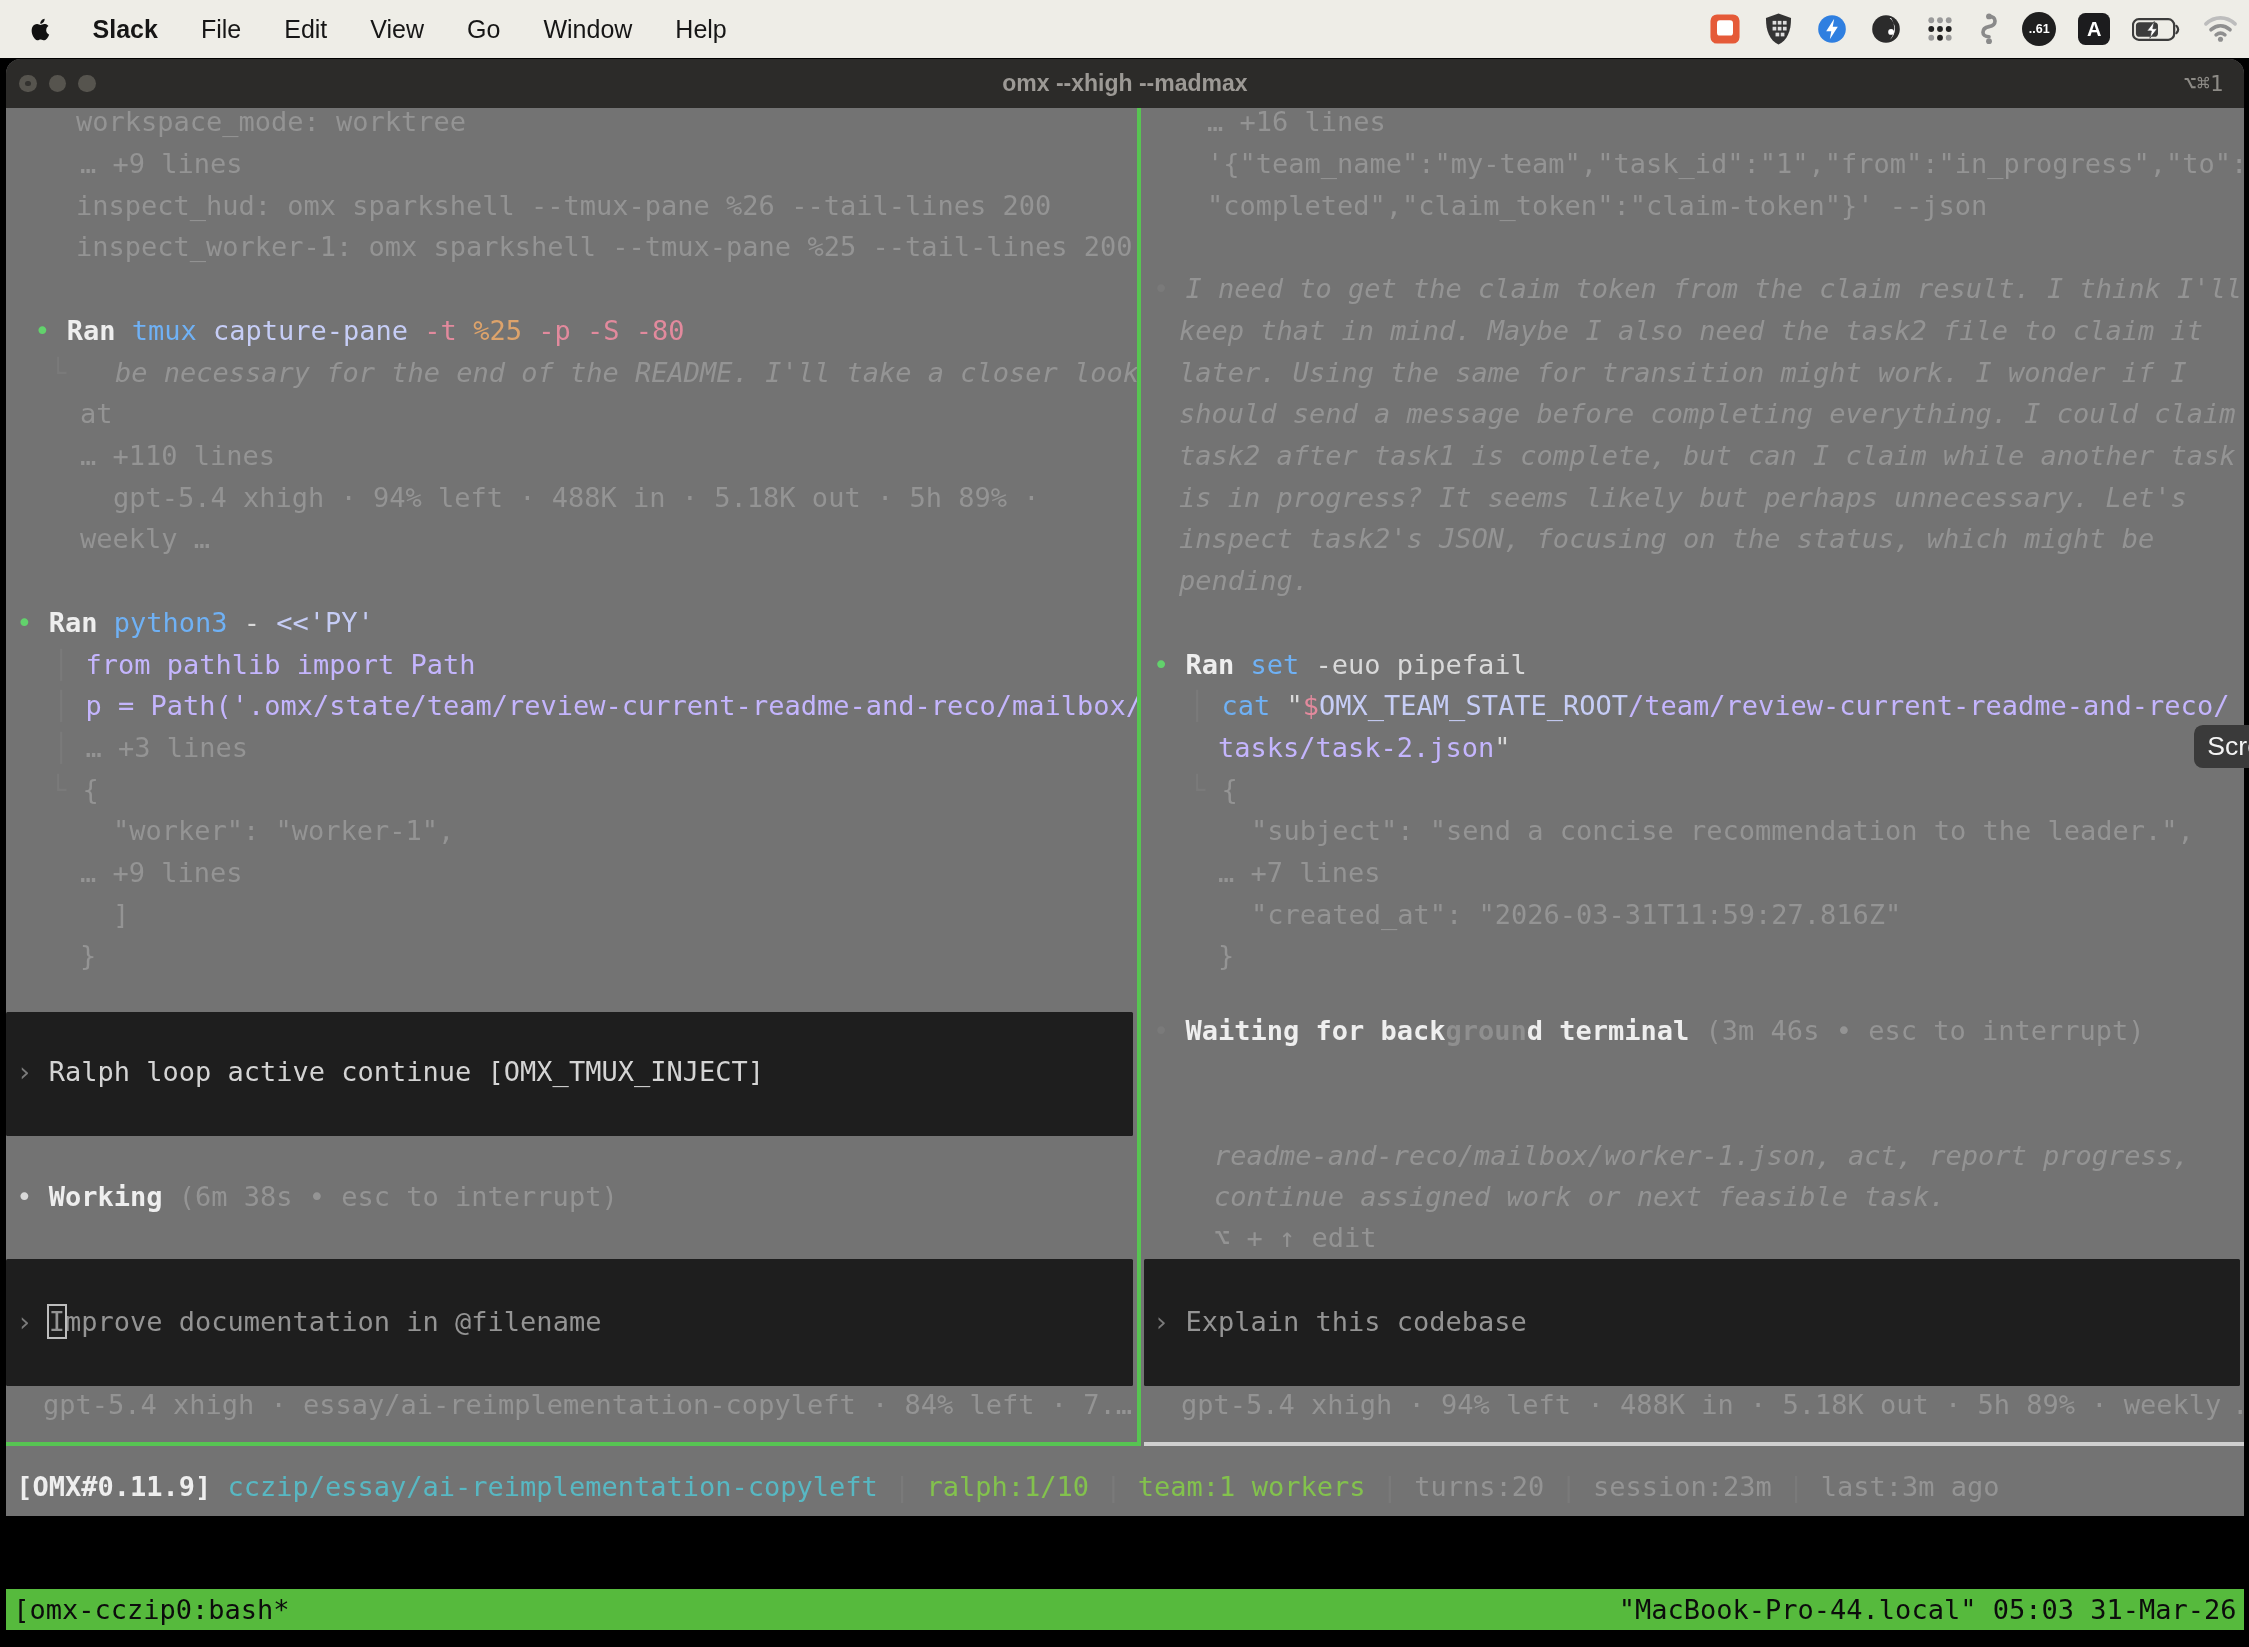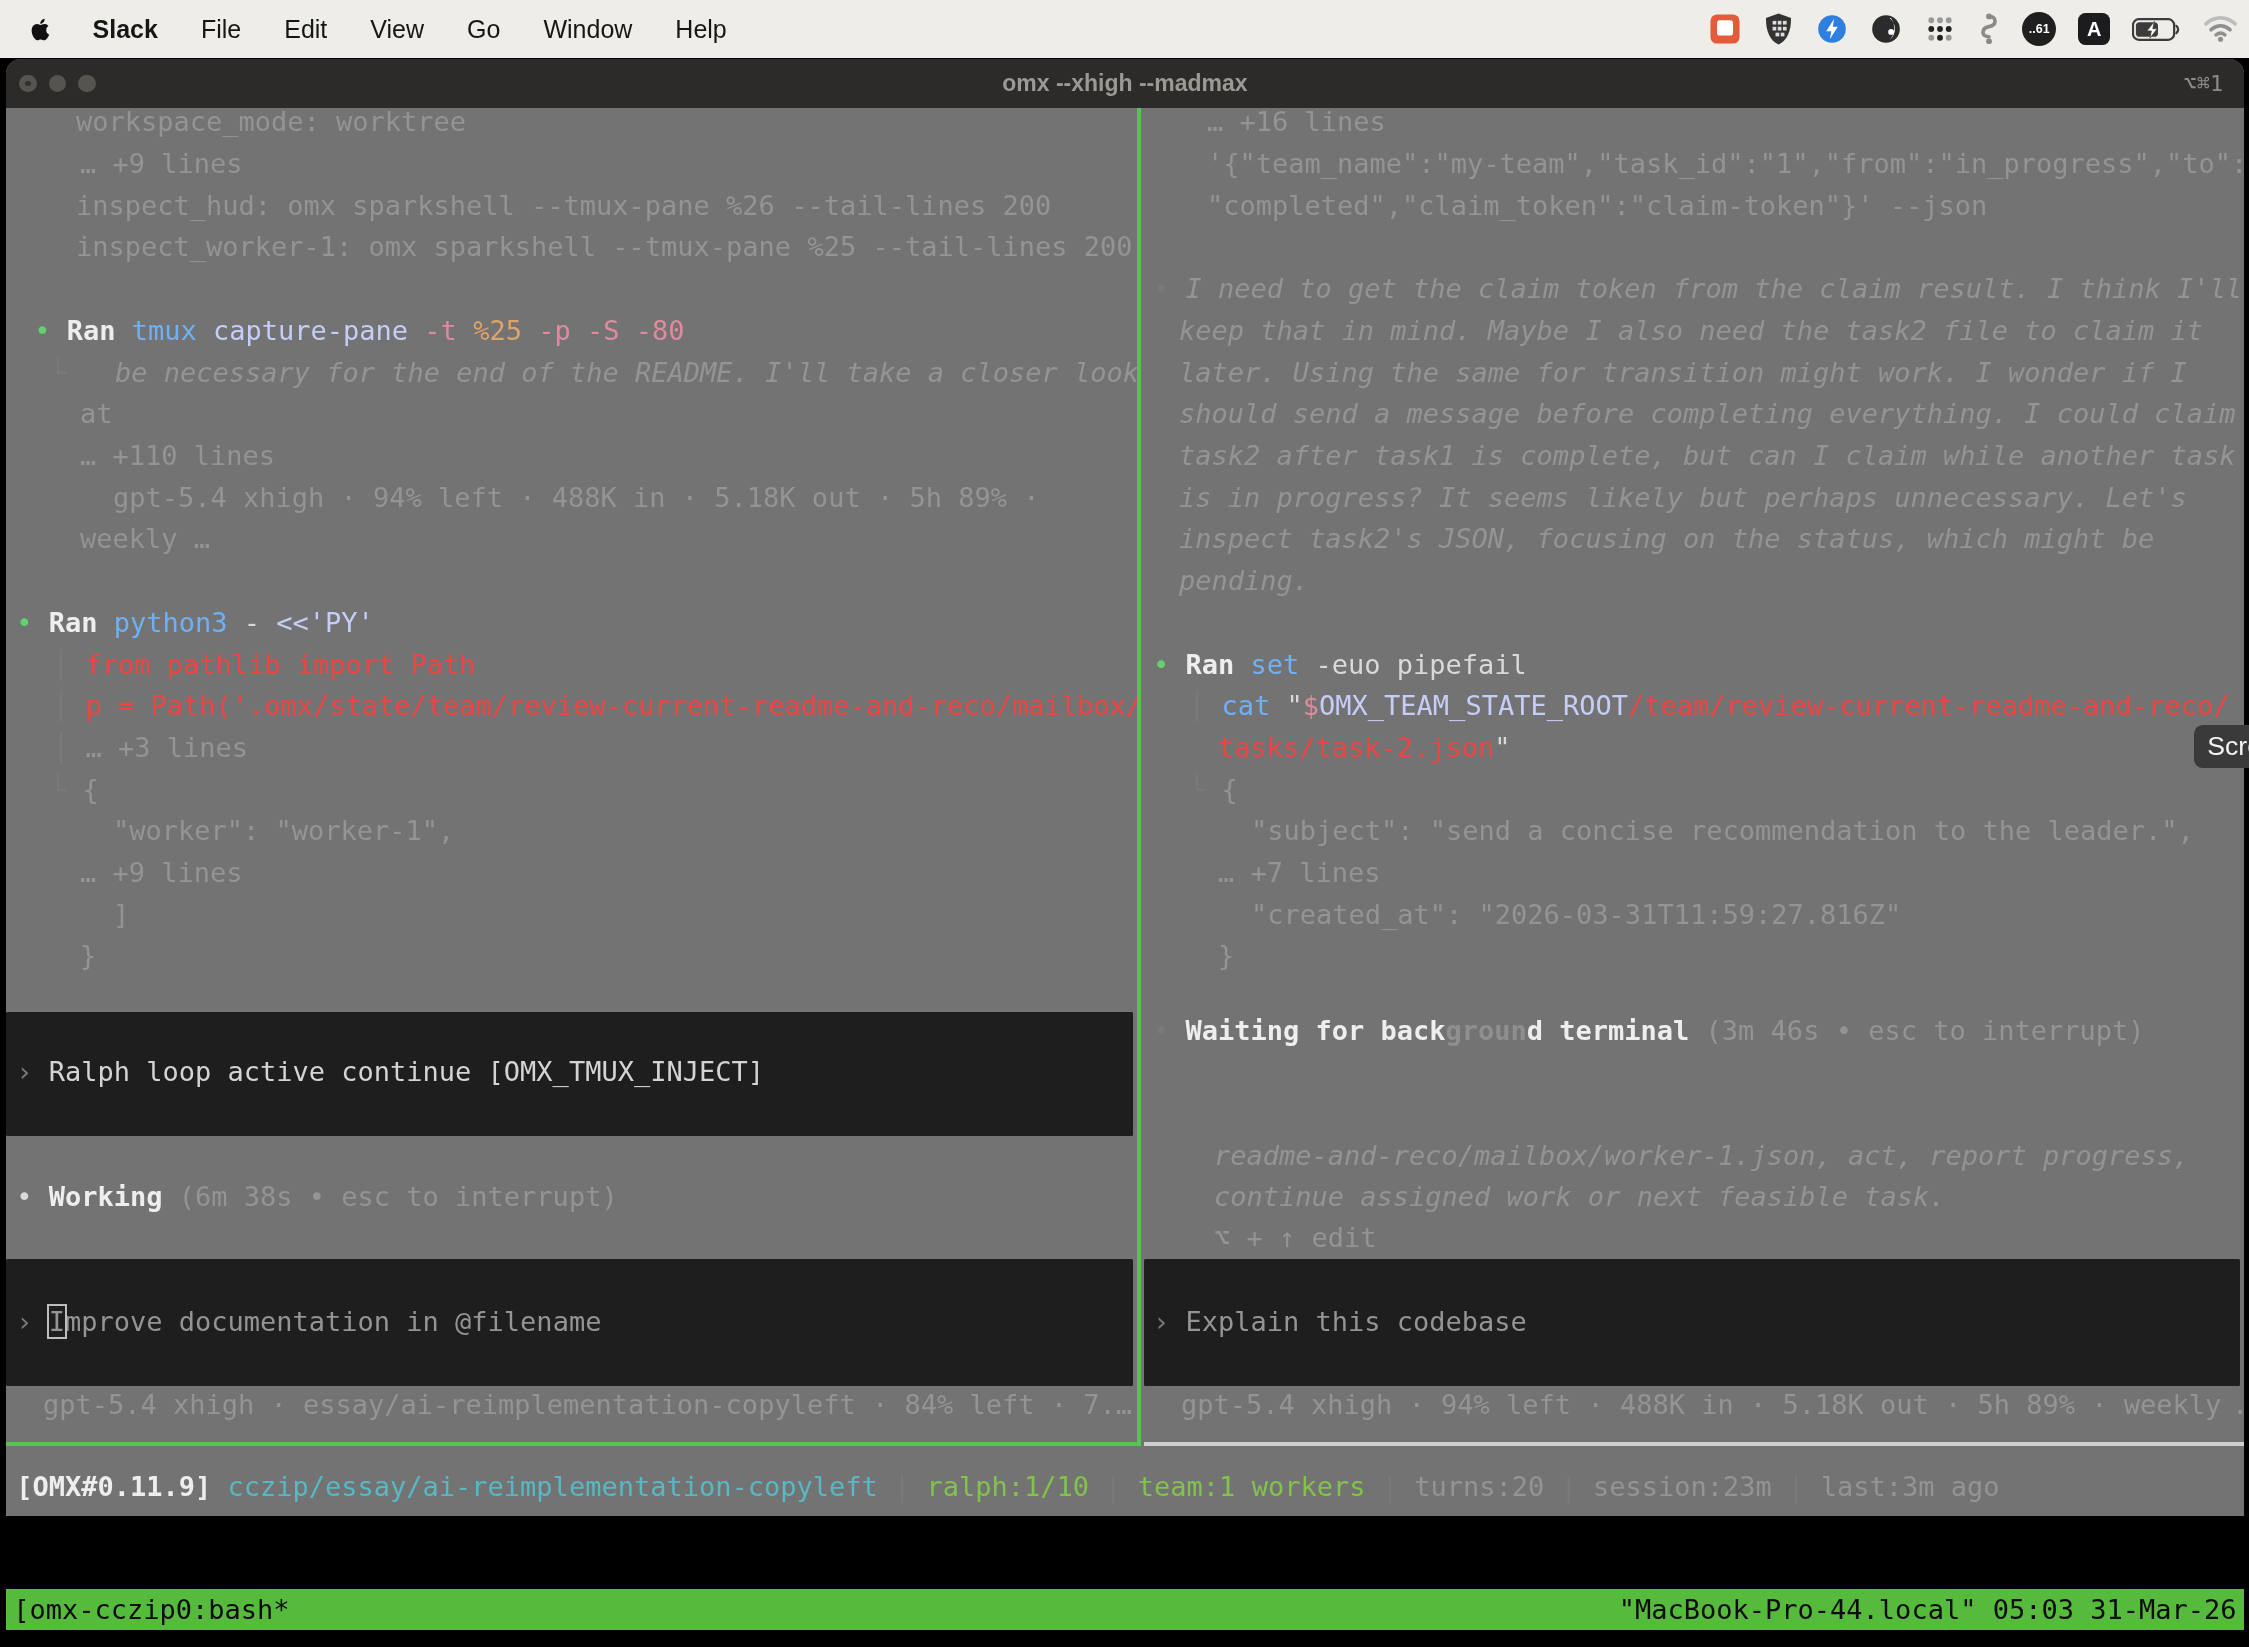--- a/index.html
+++ b/index.html
@@ -42,21 +42,21 @@
   .vdiv{position:absolute;left:1137px;top:108px;width:4.4px;height:1338px;background:#57c452;}
   .hrL{position:absolute;left:5.9px;top:1442px;width:1131px;height:3.7px;background:#57c452;}
   .hrR{position:absolute;left:1144px;top:1442px;width:1100px;height:3.7px;background:#cfcfcf;}
   .panel{position:absolute;left:0;right:4.4px;background:#1e1e1e;border-radius:1.5px;}
   .panel.p1{top:904px;height:124px;}
   .panel.p2{top:1151px;height:127px;}
   .tline{position:absolute;white-space:pre;font-size:27px;line-height:41px;color:#949494;}
   .tline.it{font-style:italic;}
   .gry{color:#949494}.gry2{color:#7a7a7a}.gyb{color:#8f8f8f;font-weight:bold}
   .wb{color:#eeeeee;font-weight:bold}.wht{color:#d9d9d9}.brt{color:#d4d4d4}
-  .grn{color:#62d26c}.grn2{color:#83c24d}.grc{color:#ef4444}
+  .grn{color:#62d26c}.grn2{color:#83c24d}.grc{color:#c4b5fd}
   .blu{color:#6fb1f5}.lav{color:#c6cdf6}.pnk{color:#e28a9d}.org{color:#dda36b}
   .cyn{color:#58b8c3}
   .cur{outline:2.2px solid #bdbdbd;outline-offset:0px;}
   
   .statuswrap{position:absolute;left:5.9px;top:0;width:2238px;height:1648px;pointer-events:none;}
   .tmuxbar{
     position:absolute;left:5.9px;top:1589px;width:2238px;height:41px;background:#56ba3d;
     display:flex;align-items:center;justify-content:space-between;
     font-size:27px;color:#0c0c0c;padding:0 7.4px;box-sizing:border-box;
   }

